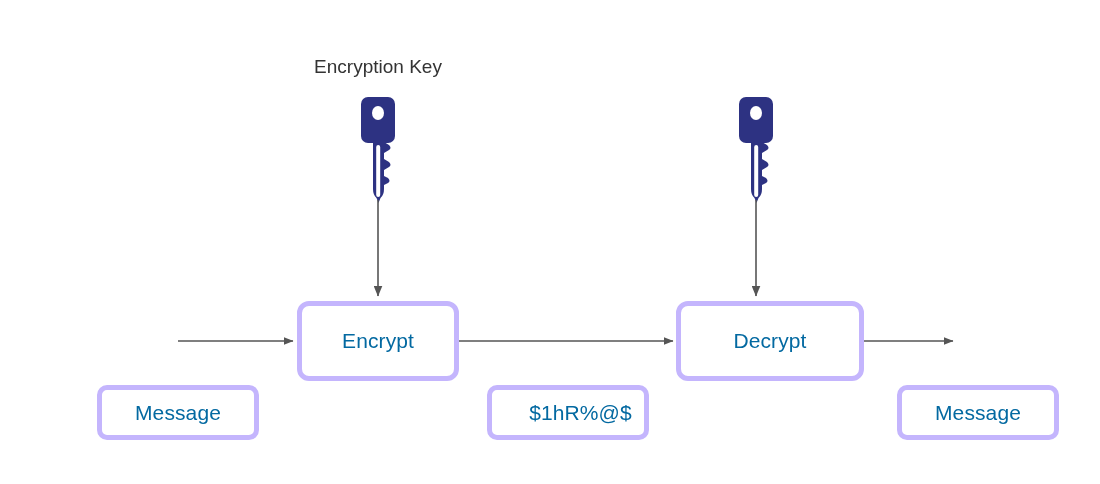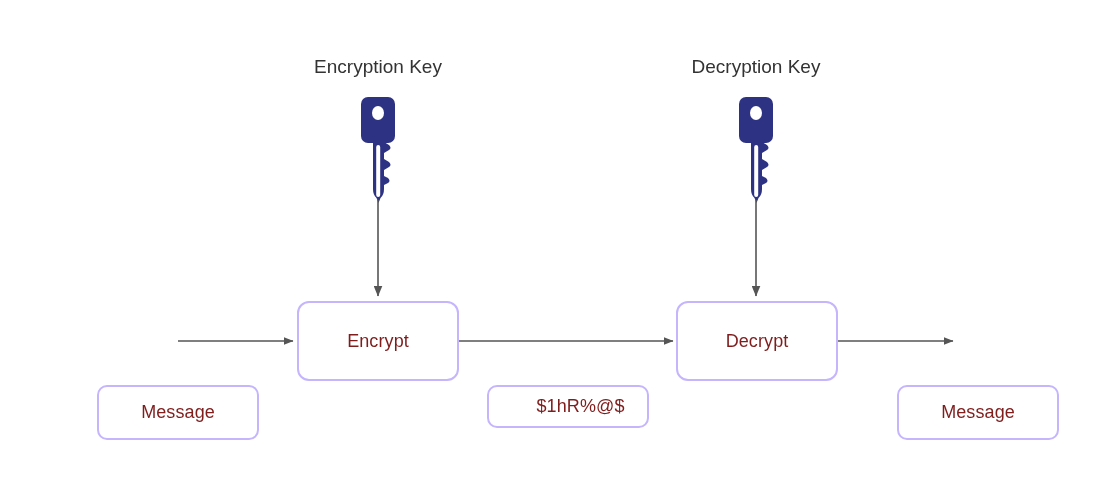--- a/index.html
+++ b/index.html
@@ -16,28 +16,28 @@
     width: 1100px;
     height: 484px;
     background: #ffffff;
     overflow: hidden;
     margin-left: 28px;
   }
   
   .node-box {
     position: absolute;
     box-sizing: border-box;
-    border: 2px solid #c4b5fd;
+    border: 5px solid #c4b5fd;
     border-radius: 10px;
     background: #ffffff;
     display: flex;
     align-items: center;
     justify-content: center;
-    color: #7f1d1d;
-    font-size: 18px;
+    color: #0369a1;
+    font-size: 21px;
     font-family: "Liberation Sans", sans-serif;
     letter-spacing: 0.1px;
     white-space: nowrap;
   }
   .node-box.process {
     border-radius: 12px;
   }
   
   .key-label {
     position: absolute;
@@ -121,25 +121,24 @@
 
     <line x1="150" y1="341" x2="265" y2="341" stroke="#555555" stroke-width="1.6" marker-end="url(#arrowhead)"></line>
 
     <line x1="431" y1="341" x2="645" y2="341" stroke="#555555" stroke-width="1.6" marker-end="url(#arrowhead)"></line>
 
     <line x1="810" y1="341" x2="925" y2="341" stroke="#555555" stroke-width="1.6" marker-end="url(#arrowhead)"></line>
   </svg>
 
   <div class="key-label" style="left:250px; top:56px; width:200px;">Encryption Key</div>
 
-  <div class="key-label" style="left:628px; top:56px; width:200px;">Decryption Key</div>
 
   <div class="node-box process" style="left:269px; top:301px; width:162px; height:80px;">Encrypt</div>
 
-  <div class="node-box process" style="left:648px; top:301px; width:162px; height:80px;">Decrypt</div>
+  <div class="node-box process" style="left:648px; top:301px; width:188px; height:80px;">Decrypt</div>
 
   <div class="node-box" style="left:69px; top:385px; width:162px; height:55px;">Message</div>
 
-  <div class="node-box" style="left:459px; top:385px; width:162px; height:43px;padding-left:25px;">$1hR%@$</div>
+  <div class="node-box" style="left:459px; top:385px; width:162px; height:55px;padding-left:25px;">$1hR%@$</div>
 
   <div class="node-box" style="left:869px; top:385px; width:162px; height:55px;">Message</div>
 
 </div>
 
 </body></html>

